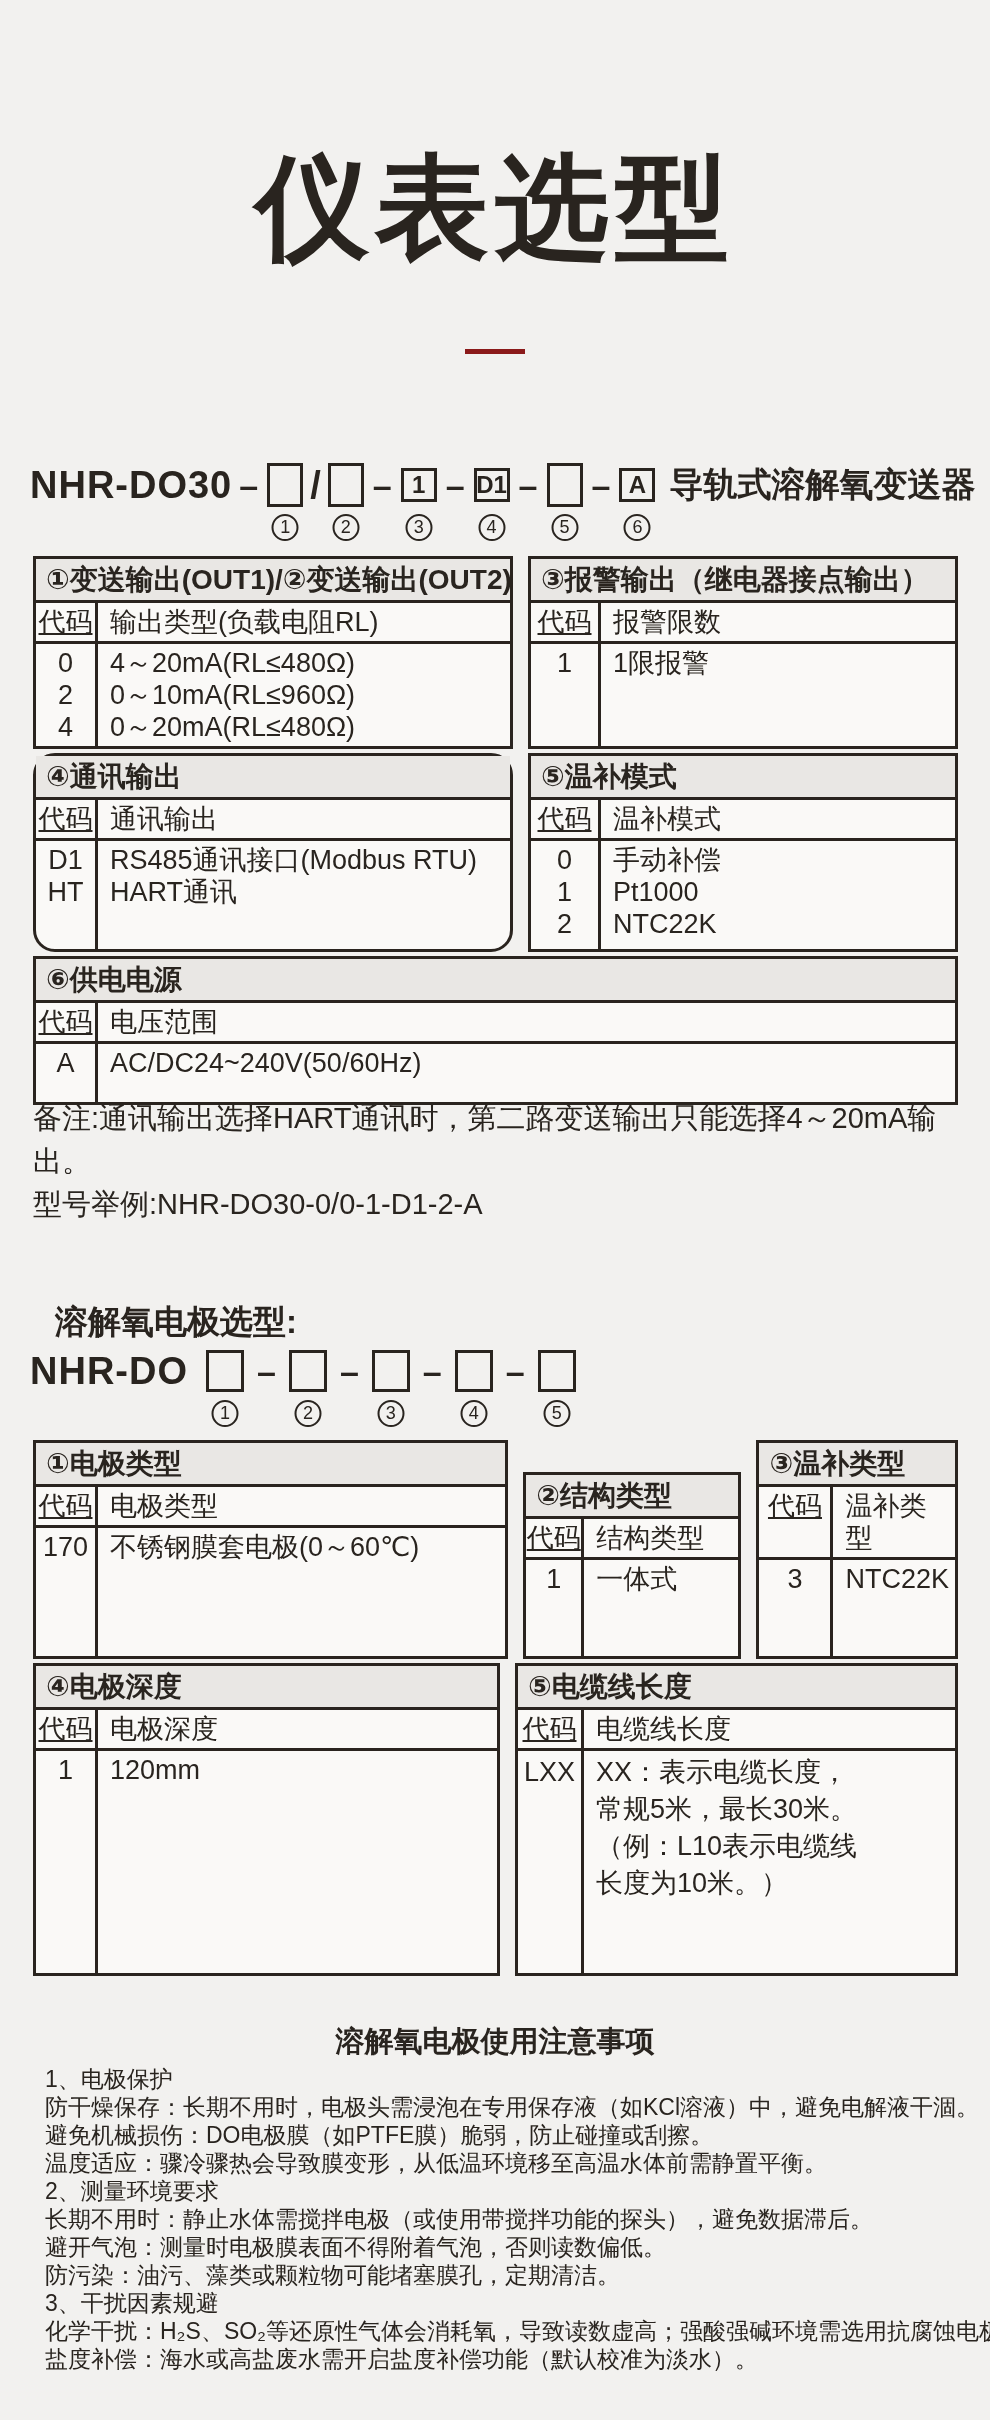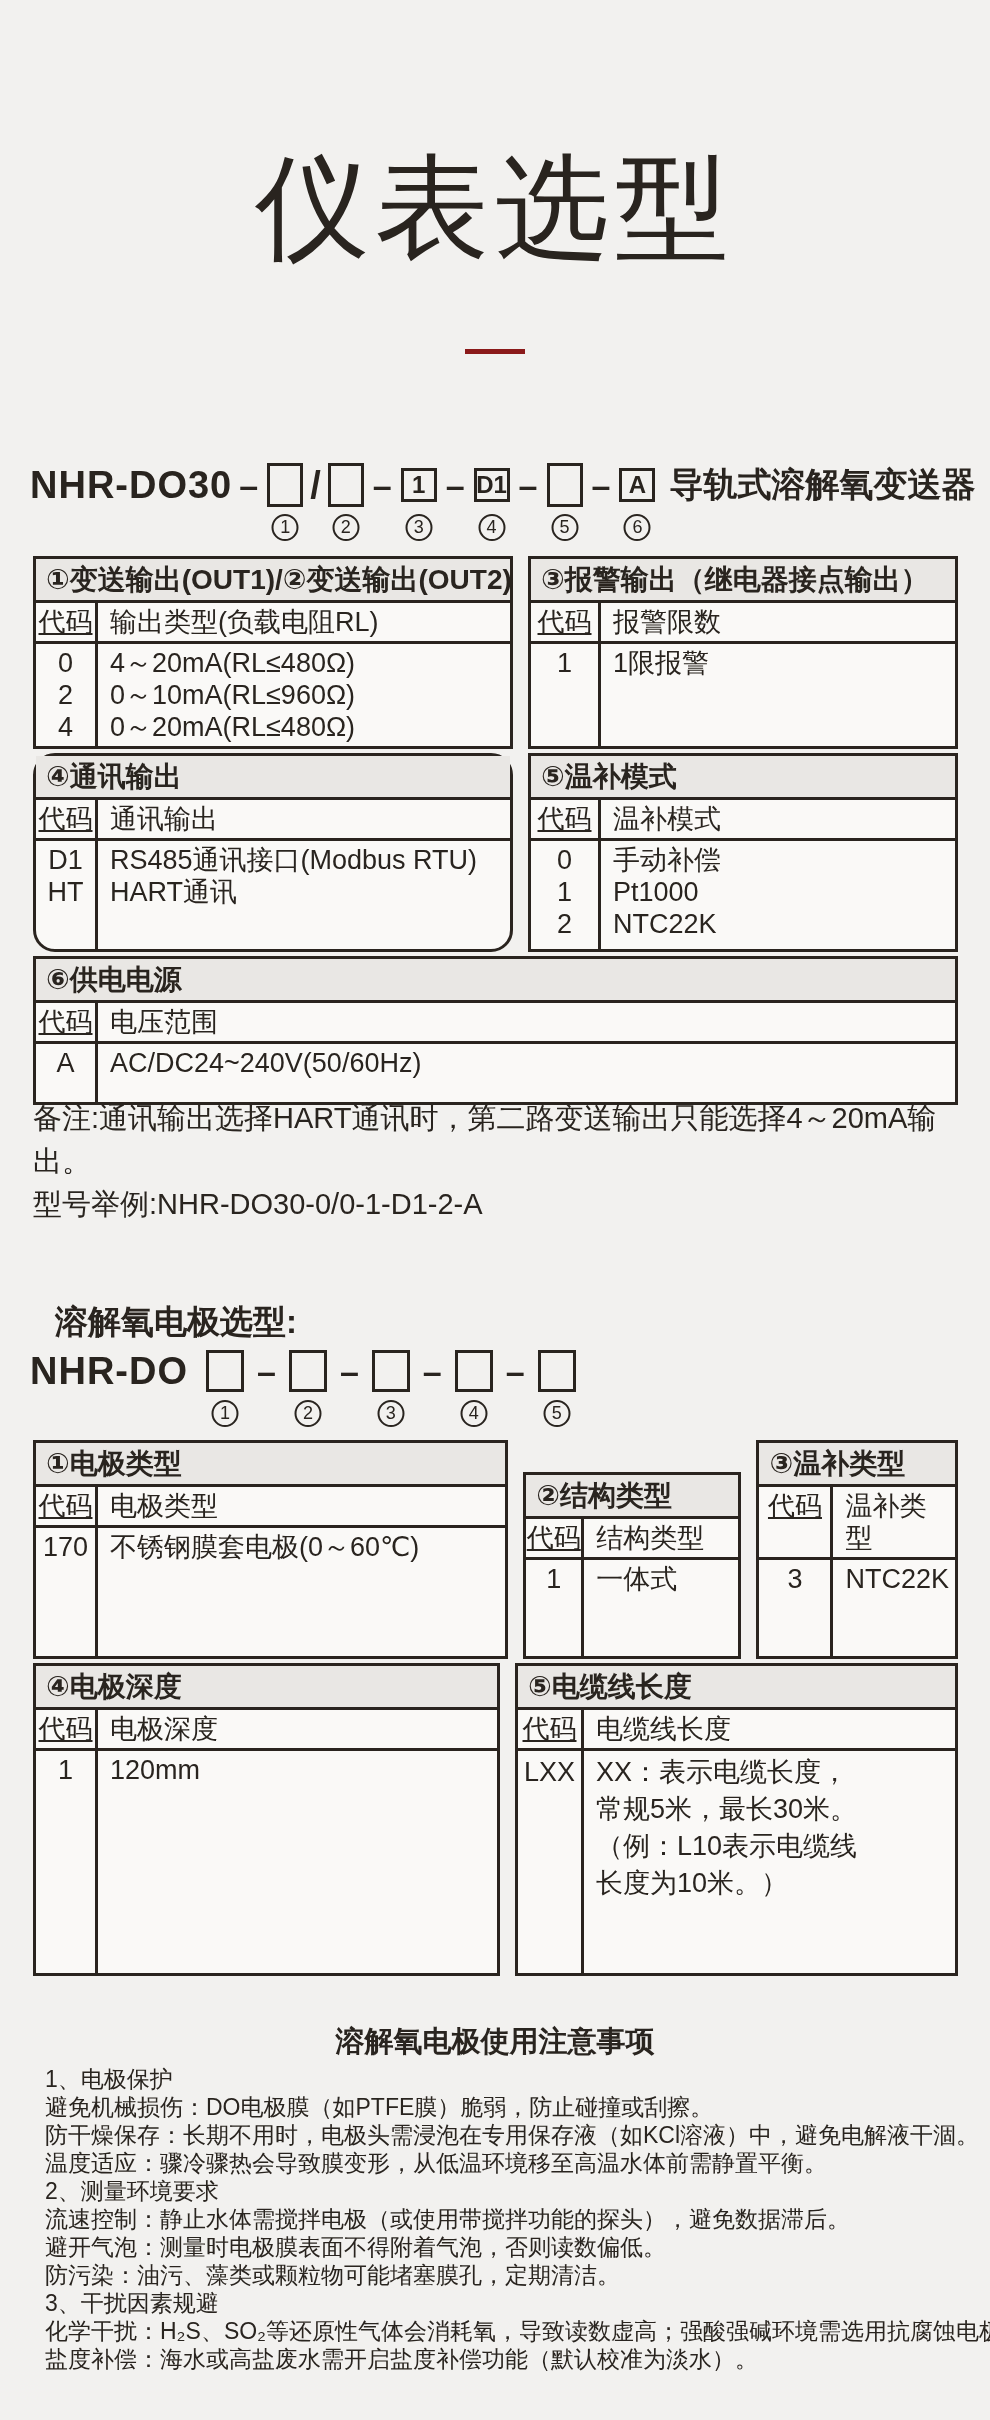--- a/index.html
+++ b/index.html
@@ -3,21 +3,21 @@
 <meta charset="utf-8">
 <style>
   html,body{margin:0;padding:0;}
   body{background:#f2f1ef;}
   .page{position:relative;width:990px;height:2420px;background:#f2f1ef;
         font-family:"Liberation Sans","DejaVu Sans",sans-serif;color:#29241f;overflow:hidden;}
   .abs{position:absolute;}
 
   
   .page-title{top:150px;left:0;width:990px;text-align:center;font-size:114px;line-height:116px;
-              font-weight:normal;letter-spacing:6px;}
+              font-weight:bold;letter-spacing:6px;}
   .red-dash{top:349px;left:50%;margin-left:-30px;width:60px;height:5px;background:#8b1a1a;}
 
   
   .model-row{display:flex;align-items:center;height:46px;}
   .m-prefix{font-size:38px;font-weight:bold;letter-spacing:1px;white-space:nowrap;}
   .m-sep{font-size:34px;font-weight:bold;margin:0 7px;}
   .m-slash{font-size:38px;font-weight:bold;margin:0 5px;}
   .boxgroup{position:relative;display:flex;align-items:center;justify-content:center;height:46px;margin:0 2px;}
   .mbox{display:flex;align-items:center;justify-content:center;width:36px;height:44px;
         border:3px solid #29241f;font-size:24px;font-weight:bold;box-sizing:border-box;background:#f2f1ef;}
@@ -309,25 +309,25 @@
           </div>
         </div>
       </div>
     </div>
   </div>
 
   <div class="abs usage" style="top:2024px;">
     <div class="usage-title">溶解氧电极使用注意事项</div>
     <div class="usage-lines">
       <div>1、电极保护</div>
+      <div>防干燥保存：长期不用时，电极头需浸泡在专用保存液（如KCl溶液）中，避免电解液干涸。</div>
       <div>避免机械损伤：DO电极膜（如PTFE膜）脆弱，防止碰撞或刮擦。</div>
-      <div>防干燥保存：长期不用时，电极头需浸泡在专用保存液（如KCl溶液）中，避免电解液干涸。</div>
       <div>温度适应：骤冷骤热会导致膜变形，从低温环境移至高温水体前需静置平衡。</div>
       <div>2、测量环境要求</div>
-      <div>流速控制：静止水体需搅拌电极（或使用带搅拌功能的探头），避免数据滞后。</div>
+      <div>长期不用时：静止水体需搅拌电极（或使用带搅拌功能的探头），避免数据滞后。</div>
       <div>避开气泡：测量时电极膜表面不得附着气泡，否则读数偏低。</div>
       <div>防污染：油污、藻类或颗粒物可能堵塞膜孔，定期清洁。</div>
       <div>3、干扰因素规避</div>
       <div>化学干扰：H₂S、SO₂等还原性气体会消耗氧，导致读数虚高；强酸强碱环境需选用抗腐蚀电极。</div>
       <div>盐度补偿：海水或高盐废水需开启盐度补偿功能（默认校准为淡水）。</div>
     </div>
   </div>
 
 </div>
 

